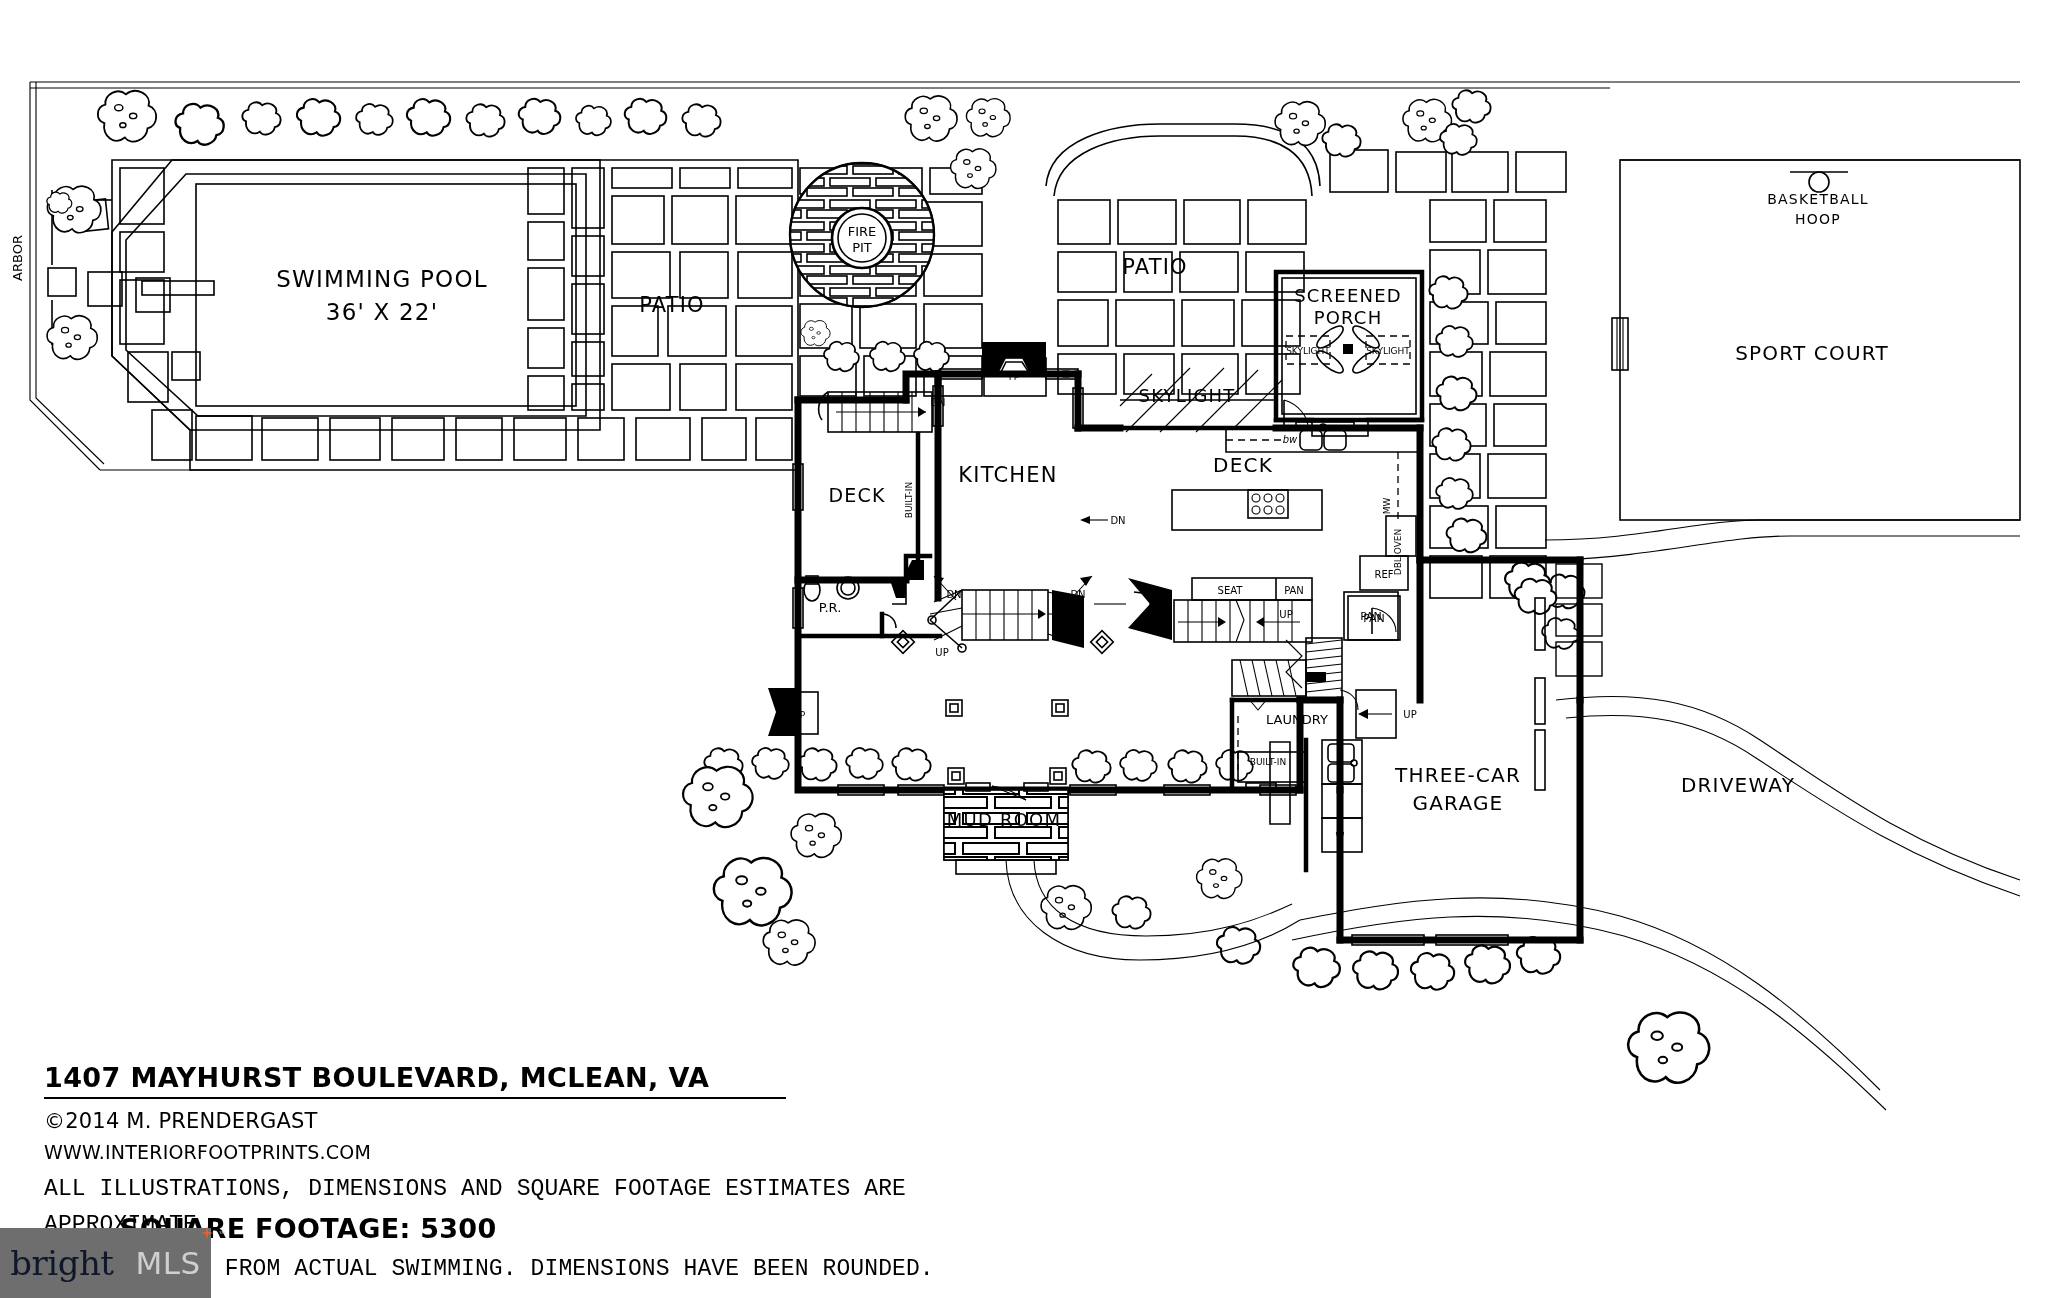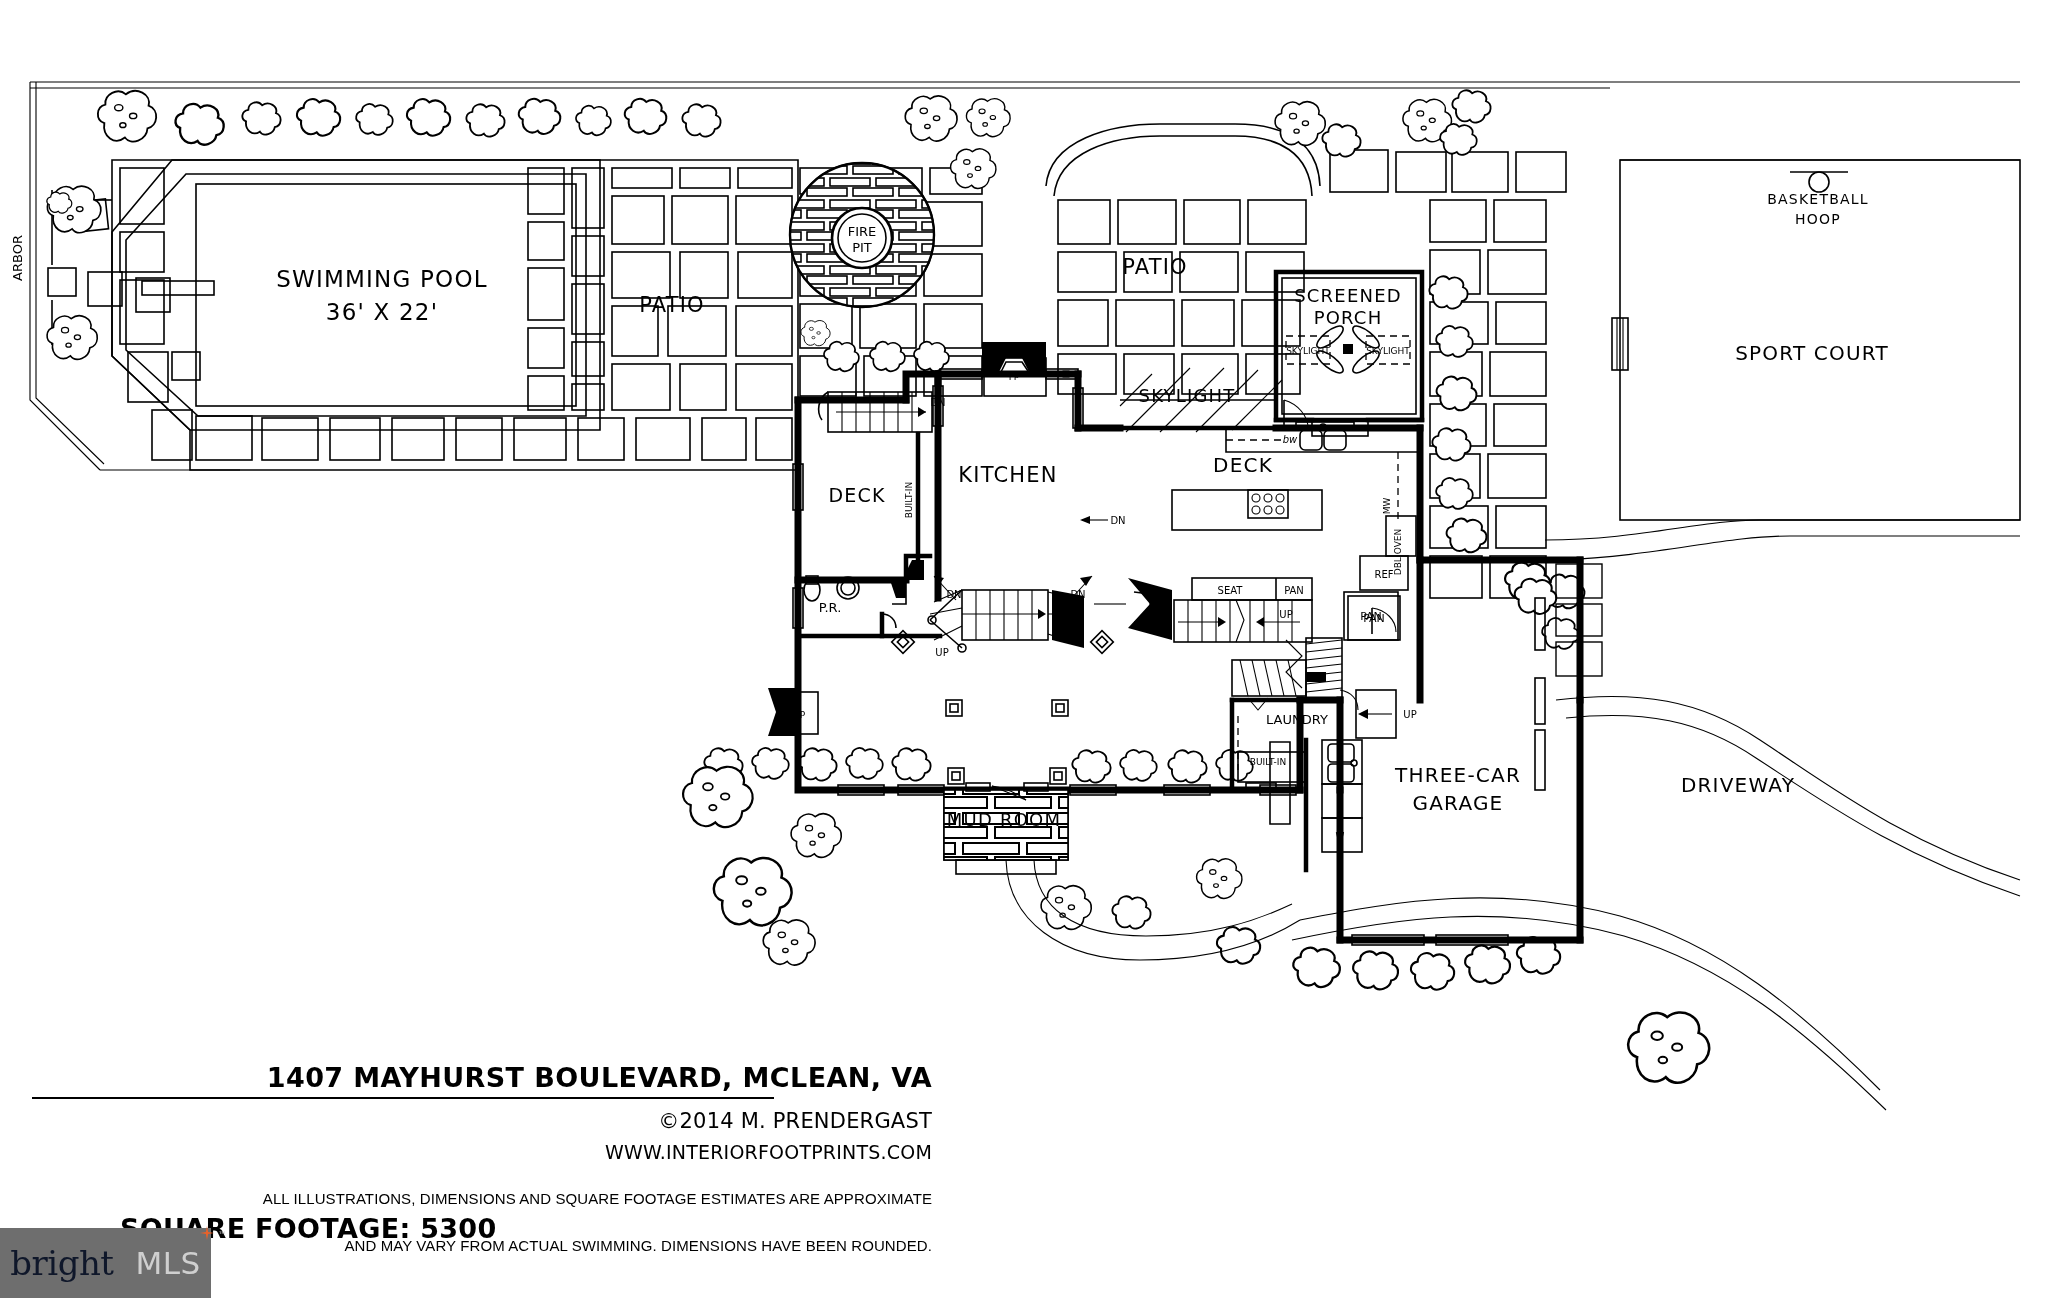--- a/index.html
+++ b/index.html
@@ -5,30 +5,30 @@
 <style>
   html,body{margin:0;padding:0;background:#ffffff;}
   body{
     width:2048px;height:1298px;position:relative;overflow:hidden;
     font-family:"Liberation Sans", sans-serif;
     color:#000;
   }
   #plan{position:absolute;left:0;top:0;width:2048px;height:1298px;}
 
   
-  .footer{position:absolute;left:32px;top:1062px;width:900px;text-align:right;}
+  .footer{position:absolute;left:44px;top:1062px;width:900px;}
   .addr{
     font-family:"DejaVu Sans", sans-serif;
     font-size:27px;font-weight:bold;letter-spacing:.4px;
     white-space:nowrap;
   }
   .rule{border-bottom:2px solid #000;width:742px;margin-top:4px;}
   .copy{font-family:"DejaVu Sans", sans-serif;font-size:21px;margin-top:10px;letter-spacing:.2px;}
   .web{font-family:"DejaVu Sans", sans-serif;font-size:19px;margin-top:8px;letter-spacing:.2px;}
-  .disc{font-family:Liberation Sans, sans-serif;font-size:15px;margin-top:24px;letter-spacing:.1px;line-height:1.55;}
+  .disc{font-family:Liberation Mono, monospace;font-size:23px;margin-top:9px;letter-spacing:.1px;line-height:1.55;}
   .sqft{
     font-family:"DejaVu Sans", sans-serif;
     font-size:27px;font-weight:bold;
     position:absolute;left:120px;top:1213px;letter-spacing:.3px;white-space:nowrap;
   }
   .mls{
     position:absolute;left:0px;top:1228px;width:211px;height:70px;
     background:#6e6e6e;display:flex;align-items:center;justify-content:center;
   }
   .mls-bright{

